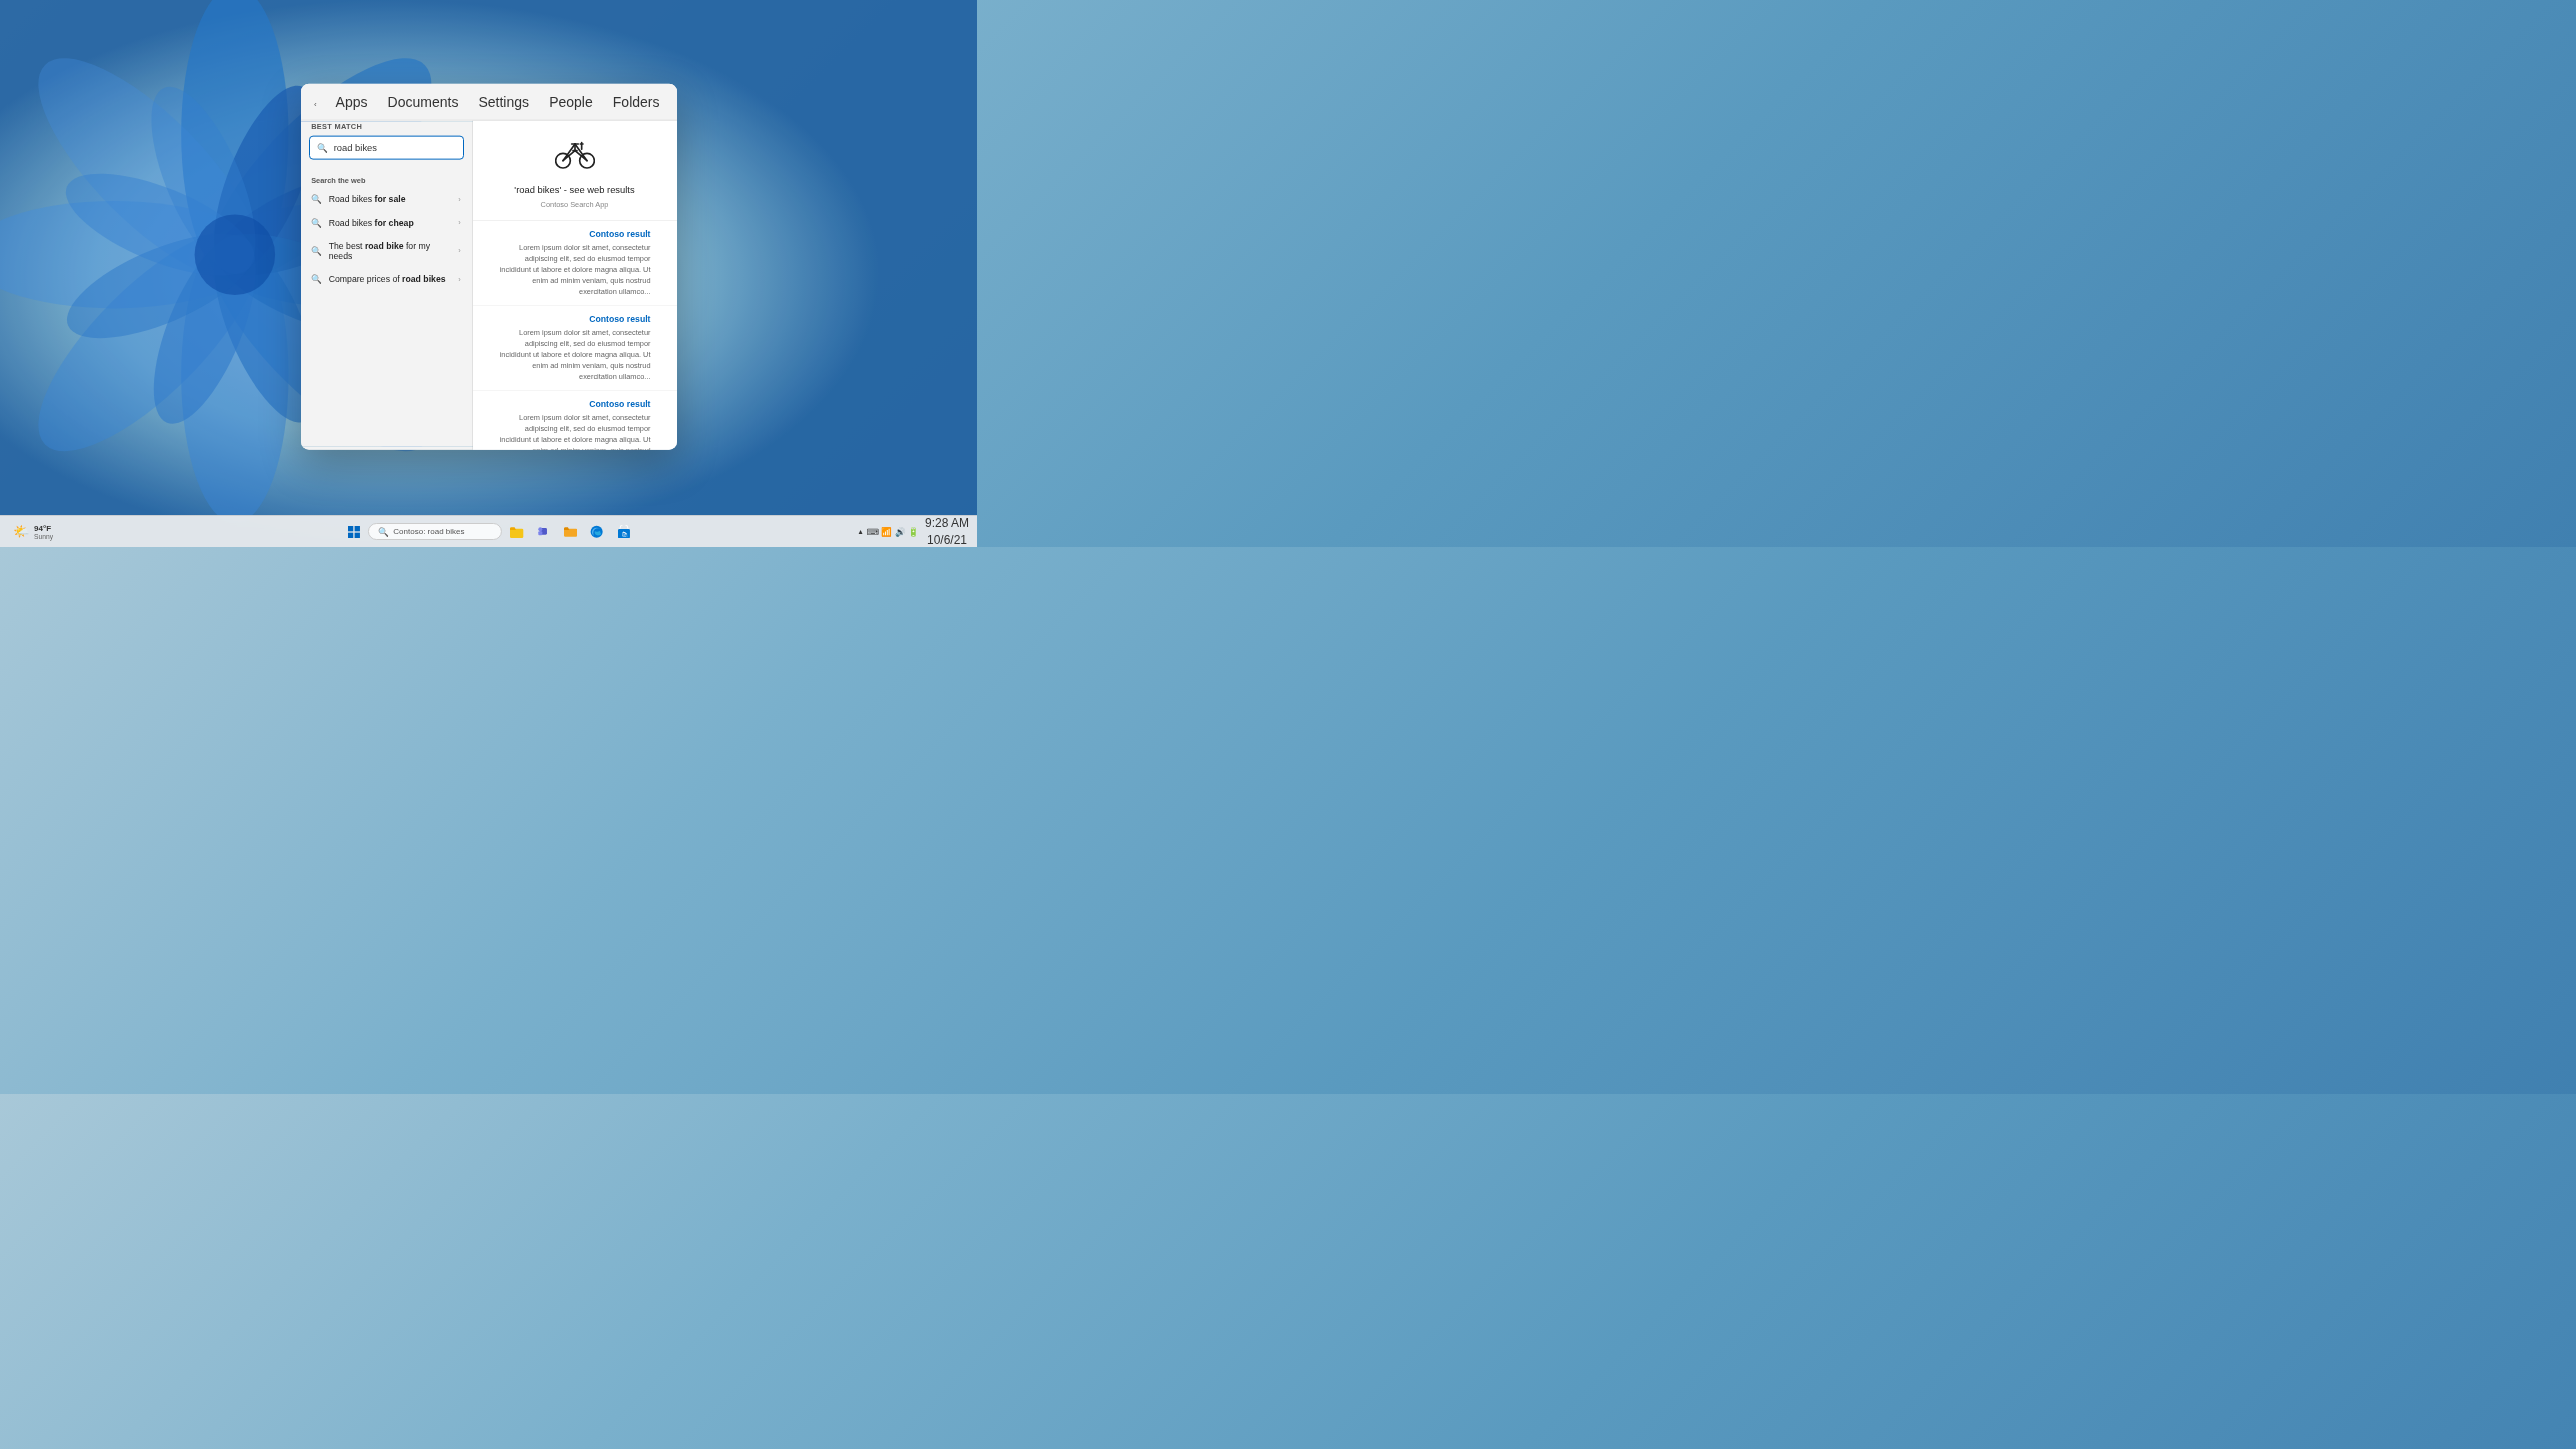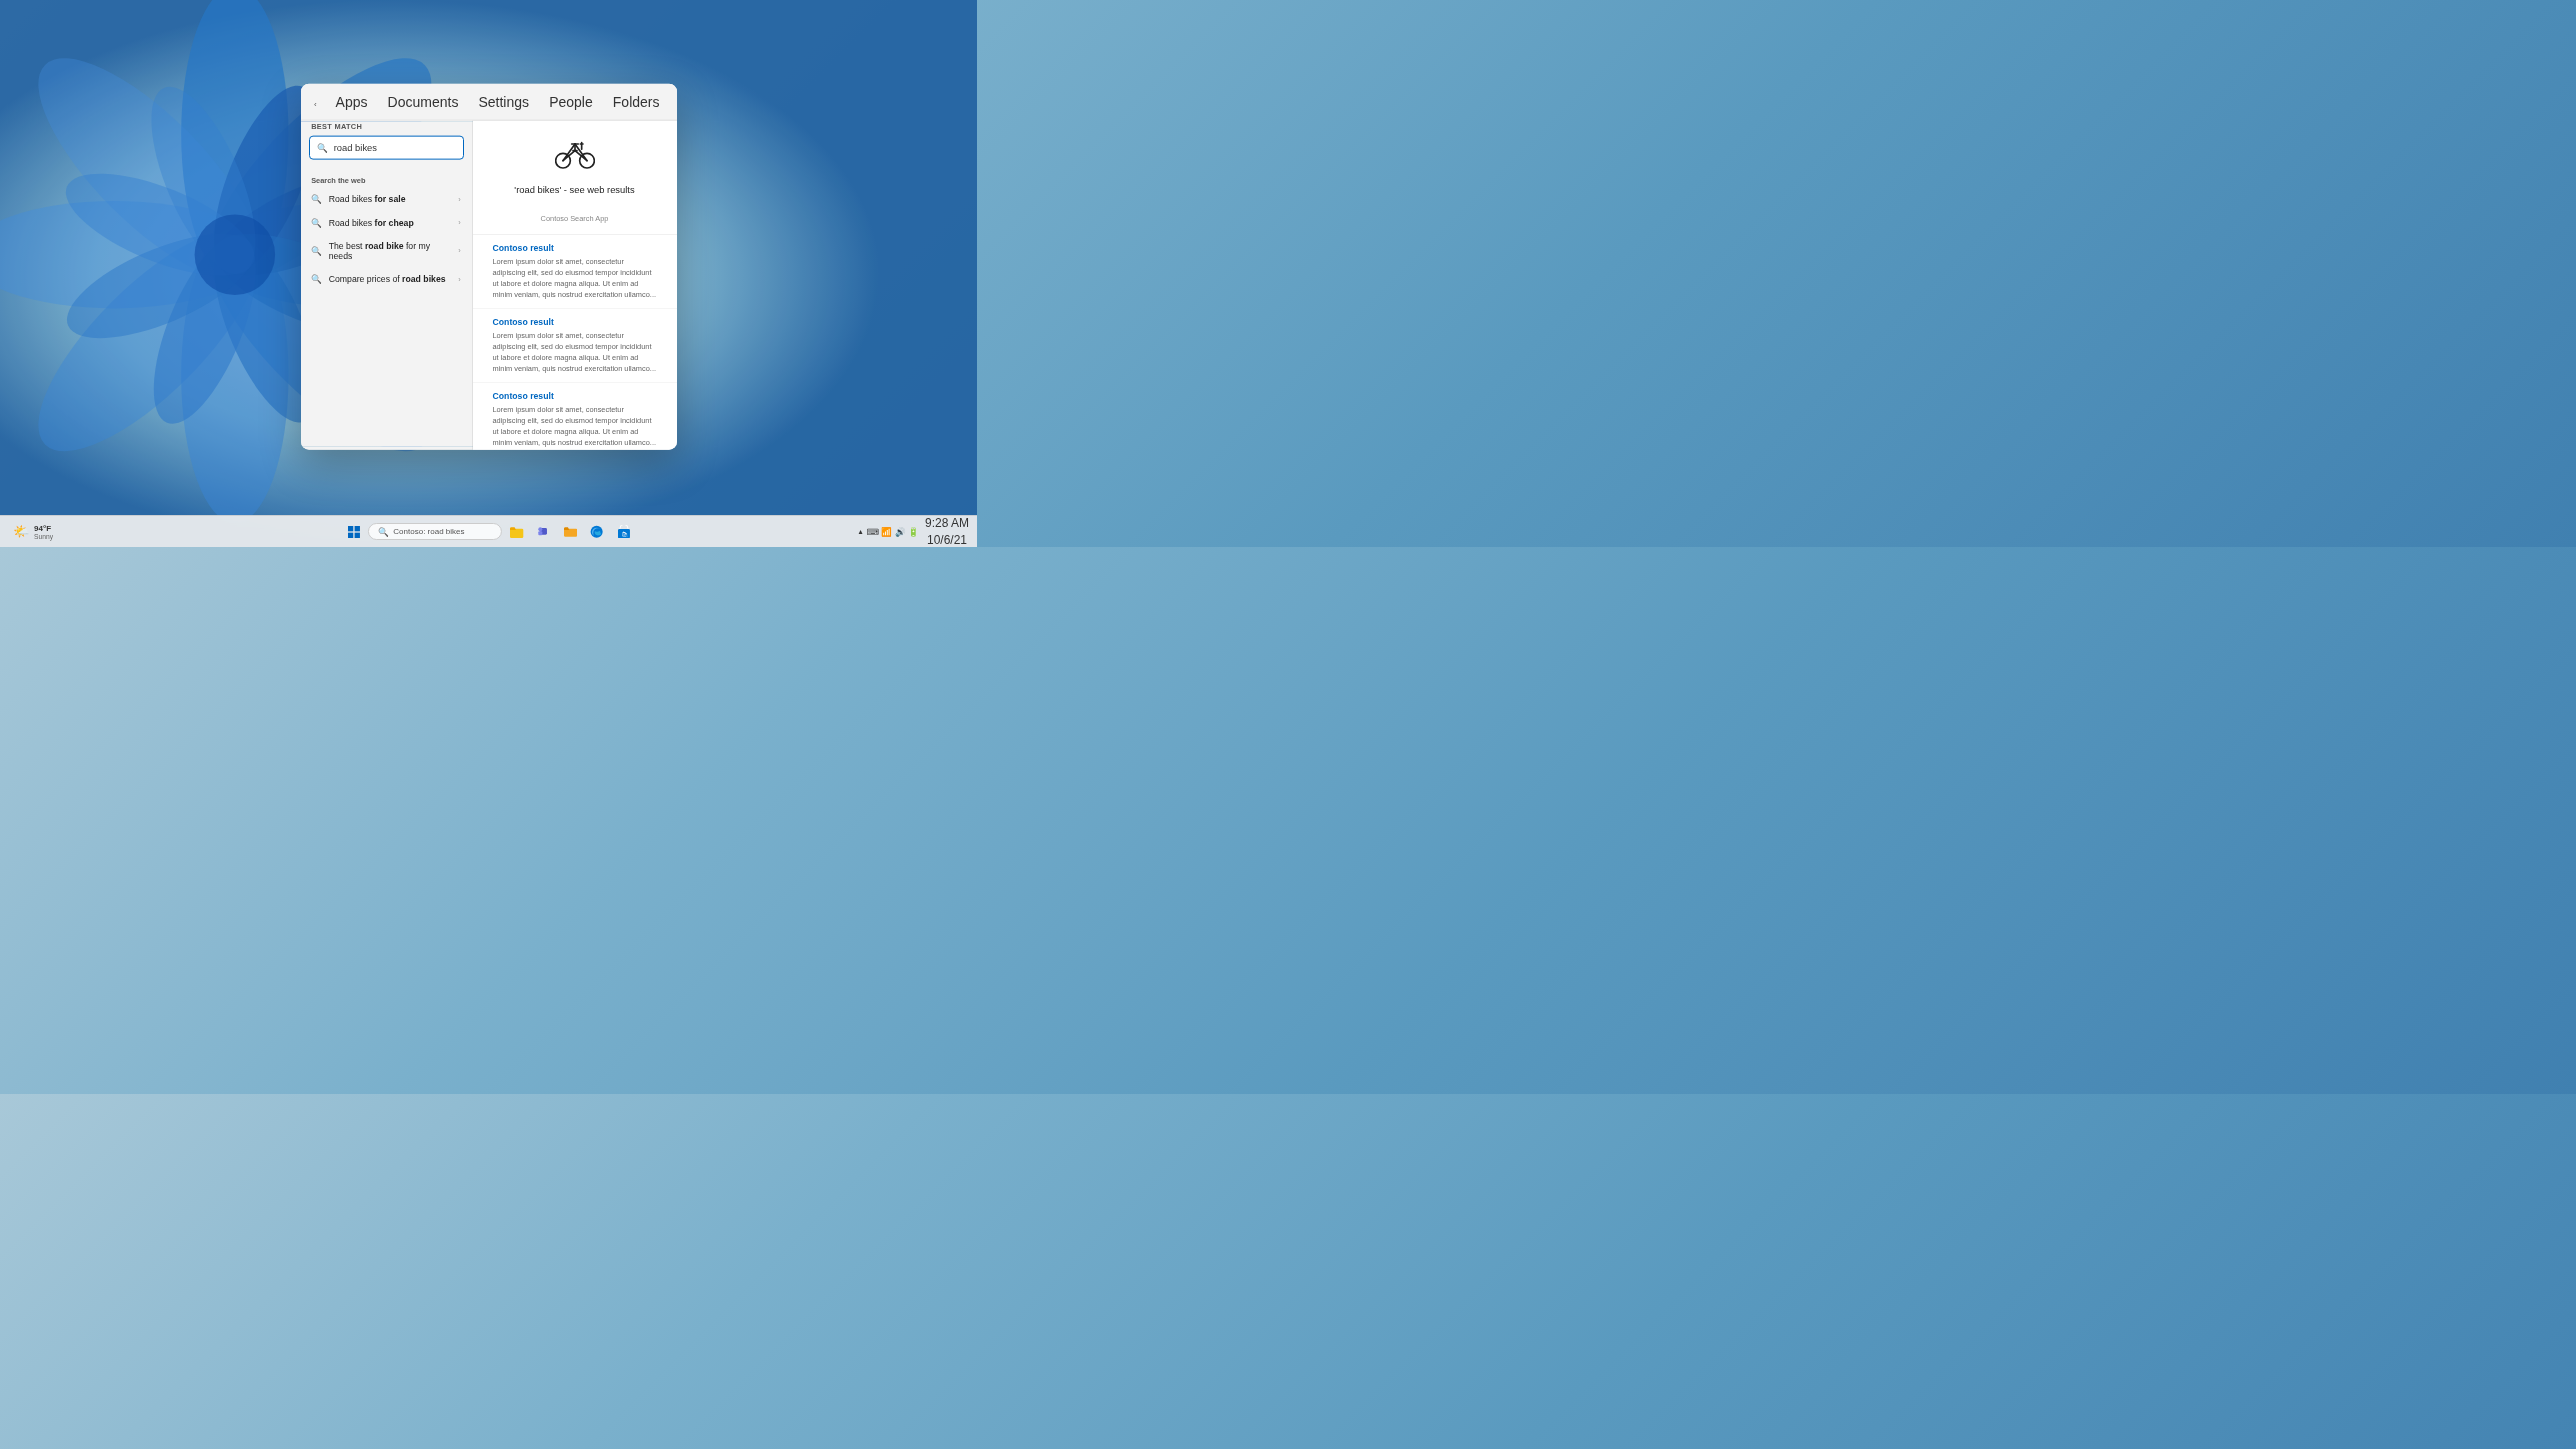--- a/index.html
+++ b/index.html
@@ -245,28 +245,29 @@
     .app-title {
       font-size: 9.4px;
       font-weight: 500;
       color: #222;
       text-align: center;
     }
     .app-subtitle {
       font-size: 7.4px;
       color: #888;
       text-align: center;
-      margin-top: 19px;
+      margin-top: 5px;
     }
 
     
     .result-item {
-      padding: 8px 20px;
+      padding: 8px 26px;
       border-bottom: 0.7px solid #f5f5f5;
       cursor: pointer;
+      text-align: right;
     }
     .result-title {
       font-size: 8.7px;
       font-weight: 600;
       color: #0067c0;
       margin-bottom: 2.7px;
     }
     .result-body {
       font-size: 7.4px;
       color: #666;

